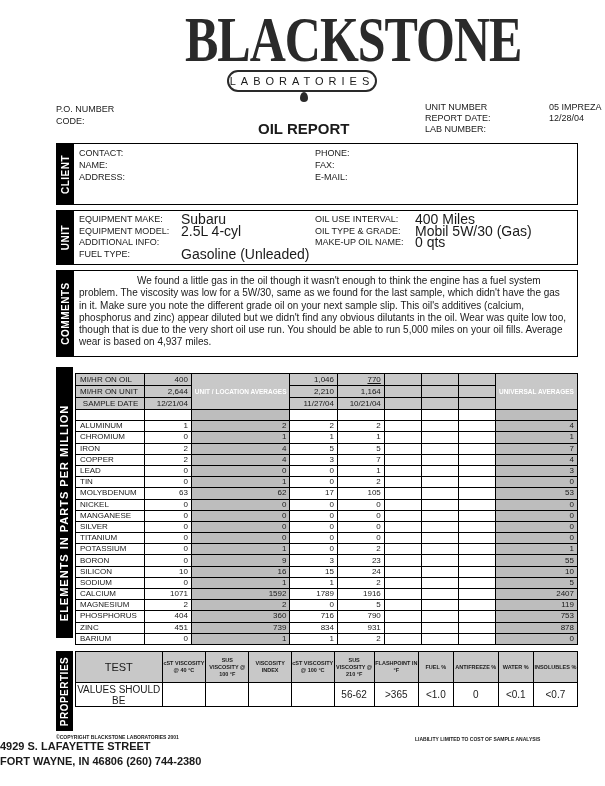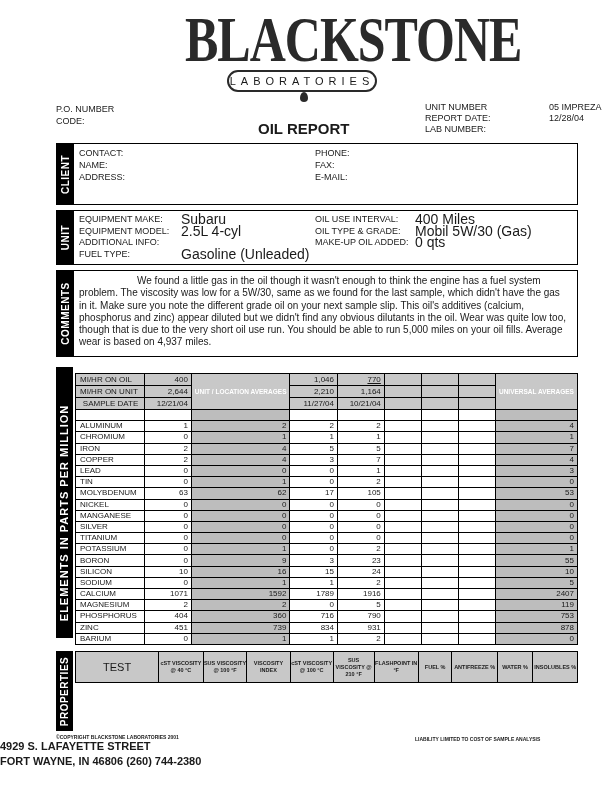--- a/index.html
+++ b/index.html
@@ -127,21 +127,21 @@
   <div class="grid" style="left:258px;">
     <div class="r">
         <span style="width:100px">OIL USE INTERVAL:</span>
         <span class="val">400 Miles</span>
       </div>
     <div class="r">
         <span style="width:100px">OIL TYPE &amp;  GRADE:</span>
         <span class="val">Mobil 5W/30 (Gas)</span>
       </div>
     <div class="r">
-        <span style="width:100px">MAKE-UP OIL ADDED:</span>
+        <span style="width:100px">MAKE-UP OIL NAME:</span>
         <span class="val">0 qts</span>
       </div>
   </div>
 </div>
 
 <div class="box comments">
   <div class="side">
       <span>COMMENTS</span>
     </div>
   <p>We found a little gas in the oil though it wasn't enough to think the engine has a fuel system problem.  The viscosity was low for a 5W/30, same as we found for the last sample, which didn't have the gas in it.  Make sure you note the different grade oil on your next sample slip.  This oil's additives (calcium, phosphorus and zinc) appear diluted but we didn't find any obvious dilutants in the oil.  Wear was quite low too, though that is due to the very short oil use run.  You should be able to run 5,000 miles on your oil fills. Average wear is based on 4,937 miles.</p>
@@ -429,20 +429,33 @@
           <td style="width: 53px;">SUS VISCOSITY @ 100 °F</td>
           <td style="width: 52px;">VISCOSITY INDEX</td>
           <td style="width: 52px;">cST VISCOSITY @ 100 °C</td>
           <td style="width: 48px;">SUS VISCOSITY @ 210 °F</td>
           <td style="width: 50px;">FLASHPOINT IN °F</td>
           <td style="width: 46px;">FUEL %</td>
           <td style="width: 52px;">ANTIFREEZE %</td>
           <td style="width: 46px;">WATER %</td>
           <td style="width: 50px;">INSOLUBLES %</td>
         </tr>
+        <tr class="v">
+          <td class="lbl">VALUES SHOULD BE</td>
+          <td></td>
+          <td></td>
+          <td></td>
+          <td></td>
+          <td>56-62</td>
+          <td>&gt;365</td>
+          <td>&lt;1.0</td>
+          <td>0</td>
+          <td>&lt;0.1</td>
+          <td>&lt;0.7</td>
+        </tr>
       </tbody>
   </table>
 </div>
 
 <div class="copy">©COPYRIGHT BLACKSTONE LABORATORIES 2001</div>
 <div class="liab">LIABILITY  LIMITED TO  COST  OF  SAMPLE  ANALYSIS</div>
 <div class="addr addr1">4929 S. LAFAYETTE STREET</div>
 <div class="addr addr2">FORT WAYNE, IN 46806 (260) 744-2380</div>
 
 </body></html>

